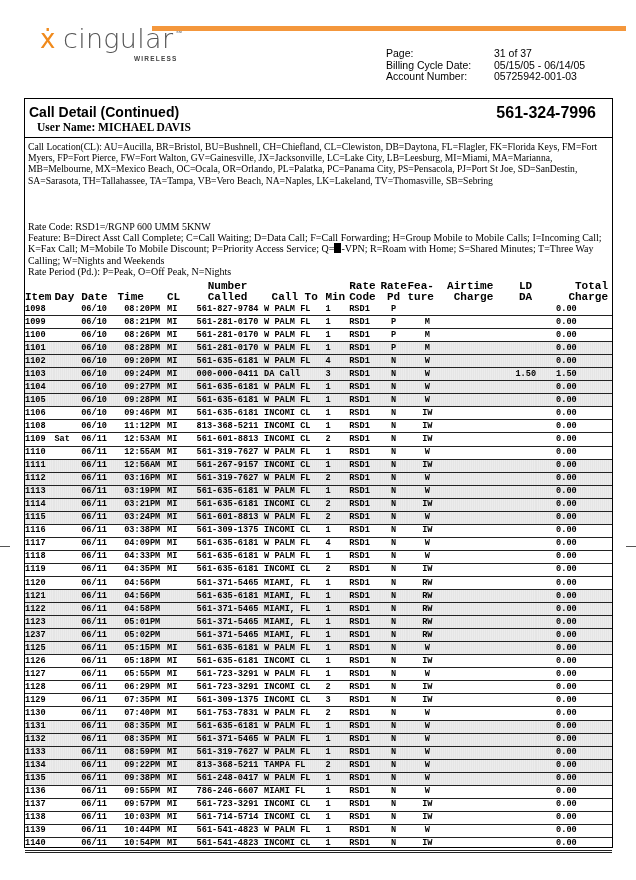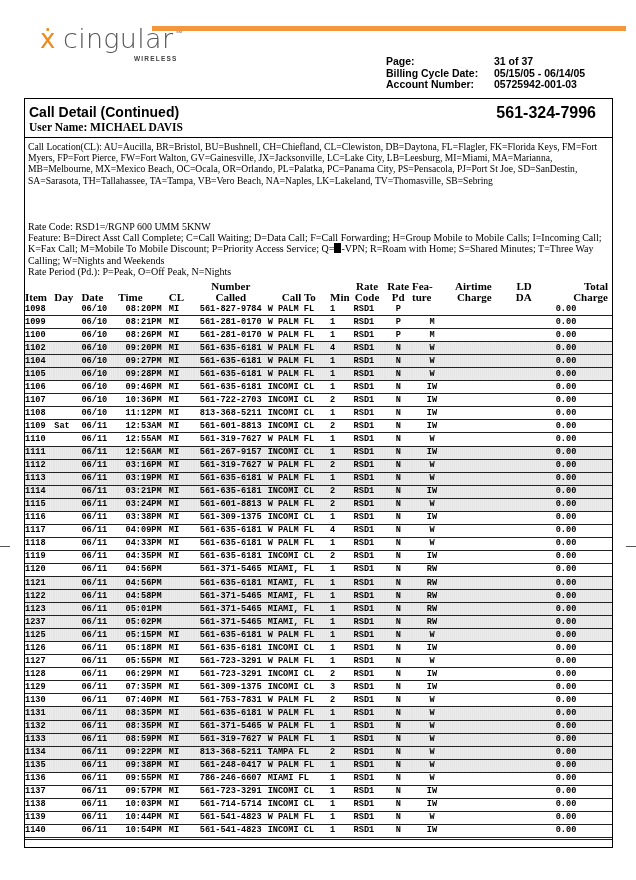--- a/index.html
+++ b/index.html
@@ -6,36 +6,36 @@
   body { width: 636px; height: 880px; position: relative; overflow: hidden; font-family: "Liberation Sans", sans-serif; color: #000; }
 
   .logo { position: absolute; left: 40px; top: 24px; width: 150px; height: 40px; }
   .logo-x { position: absolute; left: 0; top: 2px; font-size: 26px; color: #f08a1c; font-family: "DejaVu Sans", sans-serif; line-height: 26px; }
   .logo-word { position: absolute; left: 23px; top: 0px; font-size: 27px; color: #555; font-family: "DejaVu Sans", sans-serif; letter-spacing: 0.3px; line-height: 30px; font-weight: 300; }
   .logo-tm { position: absolute; left: 136px; top: 5px; font-size: 4px; color: #555; }
   .logo-sub { position: absolute; left: 94px; top: 31px; font-size: 6.5px; color: #444; letter-spacing: 1.2px; font-weight: bold; }
 
   .orange-bar { position: absolute; left: 152px; top: 26px; width: 474px; height: 5px; background: #f4973c; }
 
-  .meta { position: absolute; left: 386px; top: 48px; font-size: 10.5px; font-weight: bold; line-height: 11.5px; margin-top: 8px; }
+  .meta { position: absolute; left: 386px; top: 48px; font-size: 10.5px; font-weight: normal; line-height: 11.5px; }
   .meta-row { display: flex; }
   .meta-label { width: 108px; }
 
   .frame { position: absolute; left: 24px; top: 98px; width: 587px; height: 748px; border: 1px solid #000; }
   .title-row { position: absolute; left: 4px; top: 5px; font-size: 14px; font-weight: bold; }
   .phone { position: absolute; right: 16px; top: 5px; font-size: 16px; font-weight: bold; }
-  .username { position: absolute; left: 4px; top: 22px; font-family: "Liberation Serif", serif; font-size: 11.5px; font-weight: bold; }
+  .username { position: absolute; left: 12px; top: 22px; font-family: "Liberation Serif", serif; font-size: 11.5px; font-weight: bold; }
   .sep { position: absolute; left: 0; top: 38px; width: 100%; border-top: 1px solid #000; }
 
   .legend { position: absolute; left: 3px; top: 42px; width: 580px; font-family: "Liberation Serif", serif; font-size: 9.6px; line-height: 11.2px; }
   .legend2 { position: absolute; left: 3px; top: 122px; width: 580px; font-family: "Liberation Serif", serif; font-size: 10px; line-height: 11.2px; }
   .legend2 .qbox { display: inline-block; width: 7px; height: 10px; background: #000; vertical-align: -1px; }
 
   table.calls { position: absolute; left: 0px; top: 178px; width: 587px; border-collapse: collapse; }
-  table.calls th { font-family: Liberation Serif, serif; font-weight: bold; font-size: 11px; line-height: 11px; padding: 0; vertical-align: bottom; height: 26px; }
+  table.calls th { font-family: Liberation Mono, monospace; font-weight: bold; font-size: 11px; line-height: 11px; padding: 0; vertical-align: bottom; height: 26px; }
   table.calls td { font-family: "Liberation Mono", monospace; font-weight: bold; font-size: 8.6px; height: 12.05px; line-height: 11px; padding: 0; white-space: nowrap; border-bottom: 1.2px solid #222; }
   table.calls tr.shade td { background: #ececec; background-image: repeating-linear-gradient(90deg, rgba(0,0,0,0.03) 0 1px, transparent 1px 2px); }
   table.calls tr.last td { border-bottom: 3px double #222; }
 
   .c-item { width: 30px; text-align: left; }
   .c-day { width: 28px; text-align: left; }
   .c-date { width: 38px; text-align: left; }
   .c-time { width: 52px; text-align: center; }
   .c-cl { width: 26px; text-align: left; }
   .c-num { width: 75px; text-align: center; }
@@ -159,36 +159,68 @@
           <td class="c-to">W PALM FL</td>
           <td class="c-min">1</td>
           <td class="c-rc" style="padding-left: 4px;">RSD1</td>
           <td class="c-pd" style="text-align: center;">P</td>
           <td class="c-feat" style="text-align: center;">M</td>
           <td class="c-air"></td>
           <td class="c-ld"></td>
           <td class="c-tot">0.00</td>
         </tr>
         <tr class="shade">
+          <td class="c-item">1101</td>
+          <td class="c-day"></td>
+          <td class="c-date">06/10</td>
+          <td class="c-time">08:28PM</td>
+          <td class="c-cl">MI</td>
+          <td class="c-num">561-281-0170</td>
+          <td class="c-to">W PALM FL</td>
+          <td class="c-min">1</td>
+          <td class="c-rc" style="padding-left: 4px;">RSD1</td>
+          <td class="c-pd" style="text-align: center;">P</td>
+          <td class="c-feat" style="text-align: center;">M</td>
+          <td class="c-air"></td>
+          <td class="c-ld"></td>
+          <td class="c-tot">0.00</td>
+        </tr>
+        <tr class="shade">
           <td class="c-item">1102</td>
           <td class="c-day"></td>
           <td class="c-date">06/10</td>
           <td class="c-time">09:20PM</td>
           <td class="c-cl">MI</td>
           <td class="c-num">561-635-6181</td>
           <td class="c-to">W PALM FL</td>
           <td class="c-min">4</td>
           <td class="c-rc" style="padding-left: 4px;">RSD1</td>
           <td class="c-pd" style="text-align: center;">N</td>
           <td class="c-feat" style="text-align: center;">W</td>
           <td class="c-air"></td>
           <td class="c-ld"></td>
           <td class="c-tot">0.00</td>
         </tr>
         <tr class="shade">
+          <td class="c-item">1103</td>
+          <td class="c-day"></td>
+          <td class="c-date">06/10</td>
+          <td class="c-time">09:24PM</td>
+          <td class="c-cl">MI</td>
+          <td class="c-num">000-000-0411</td>
+          <td class="c-to">DA Call</td>
+          <td class="c-min">3</td>
+          <td class="c-rc" style="padding-left: 4px;">RSD1</td>
+          <td class="c-pd" style="text-align: center;">N</td>
+          <td class="c-feat" style="text-align: center;">W</td>
+          <td class="c-air"></td>
+          <td class="c-ld">1.50</td>
+          <td class="c-tot">1.50</td>
+        </tr>
+        <tr class="shade">
           <td class="c-item">1104</td>
           <td class="c-day"></td>
           <td class="c-date">06/10</td>
           <td class="c-time">09:27PM</td>
           <td class="c-cl">MI</td>
           <td class="c-num">561-635-6181</td>
           <td class="c-to">W PALM FL</td>
           <td class="c-min">1</td>
           <td class="c-rc" style="padding-left: 4px;">RSD1</td>
           <td class="c-pd" style="text-align: center;">N</td>
@@ -215,36 +247,20 @@
         </tr>
         <tr class="">
           <td class="c-item">1106</td>
           <td class="c-day"></td>
           <td class="c-date">06/10</td>
           <td class="c-time">09:46PM</td>
           <td class="c-cl">MI</td>
           <td class="c-num">561-635-6181</td>
           <td class="c-to">INCOMI CL</td>
           <td class="c-min">1</td>
-          <td class="c-rc" style="padding-left: 4px;">RSD1</td>
-          <td class="c-pd" style="text-align: center;">N</td>
-          <td class="c-feat" style="text-align: center;">IW</td>
-          <td class="c-air"></td>
-          <td class="c-ld"></td>
-          <td class="c-tot">0.00</td>
-        </tr>
-        <tr class="">
-          <td class="c-item">1107</td>
-          <td class="c-day"></td>
-          <td class="c-date">06/10</td>
-          <td class="c-time">10:36PM</td>
-          <td class="c-cl">MI</td>
-          <td class="c-num">561-722-2703</td>
-          <td class="c-to">INCOMI CL</td>
-          <td class="c-min">2</td>
           <td class="c-rc" style="padding-left: 4px;">RSD1</td>
           <td class="c-pd" style="text-align: center;">N</td>
           <td class="c-feat" style="text-align: center;">IW</td>
           <td class="c-air"></td>
           <td class="c-ld"></td>
           <td class="c-tot">0.00</td>
         </tr>
         <tr class="">
           <td class="c-item">1108</td>
           <td class="c-day"></td>

